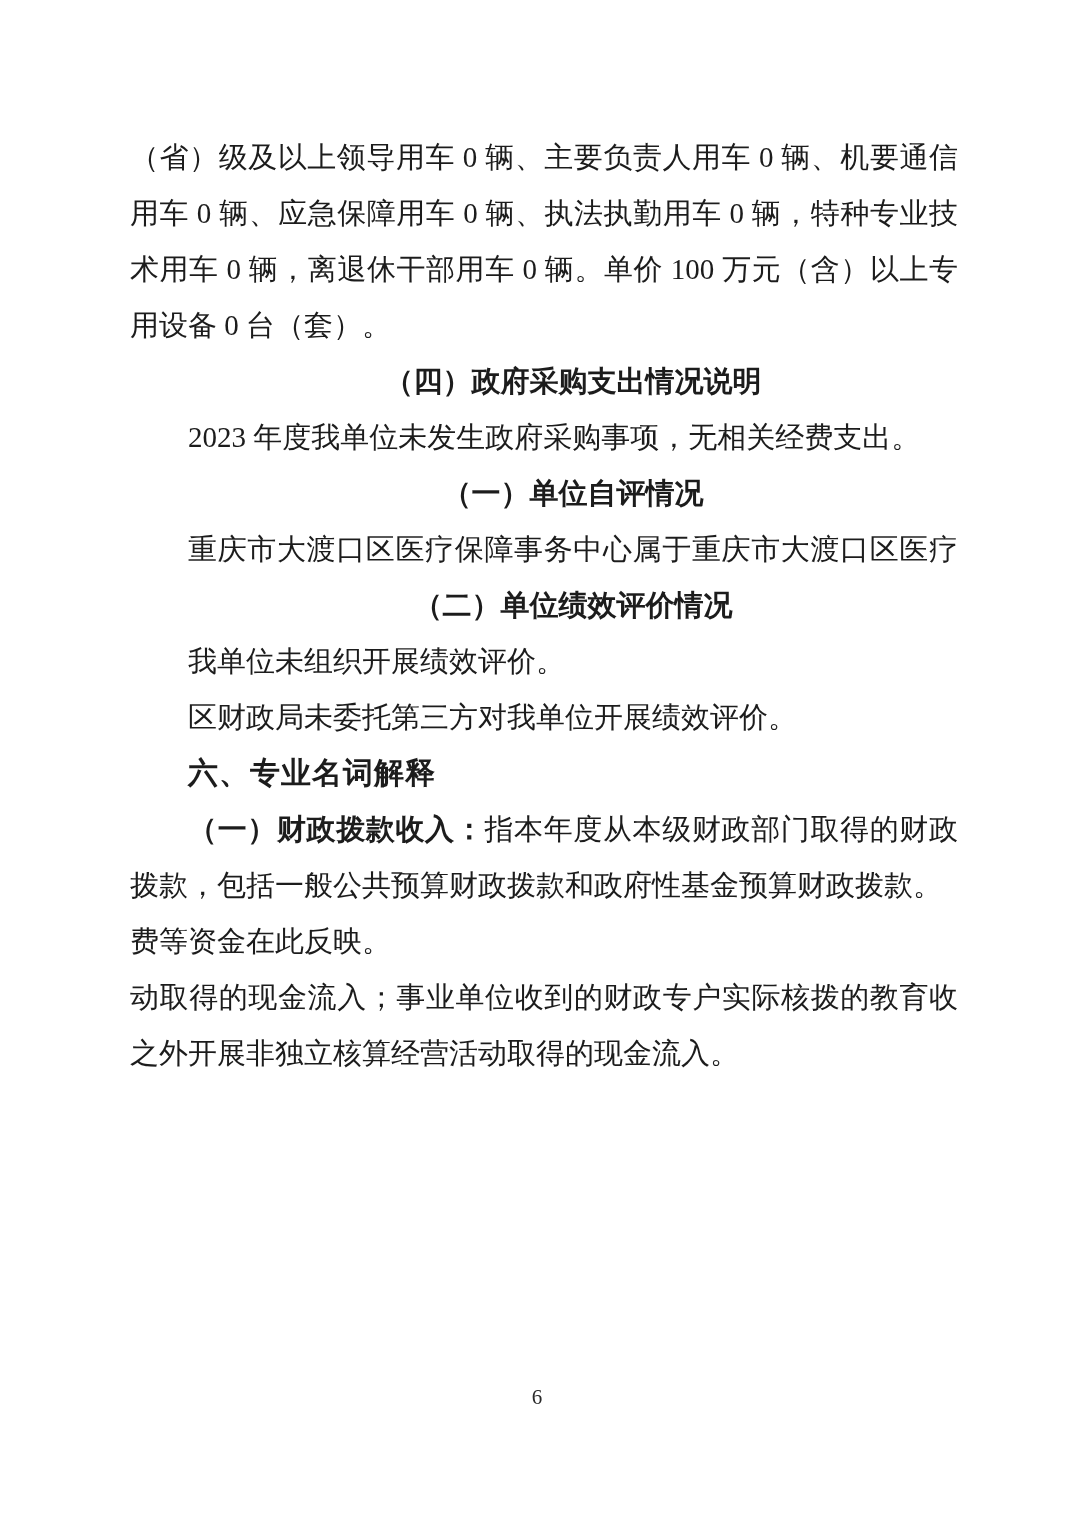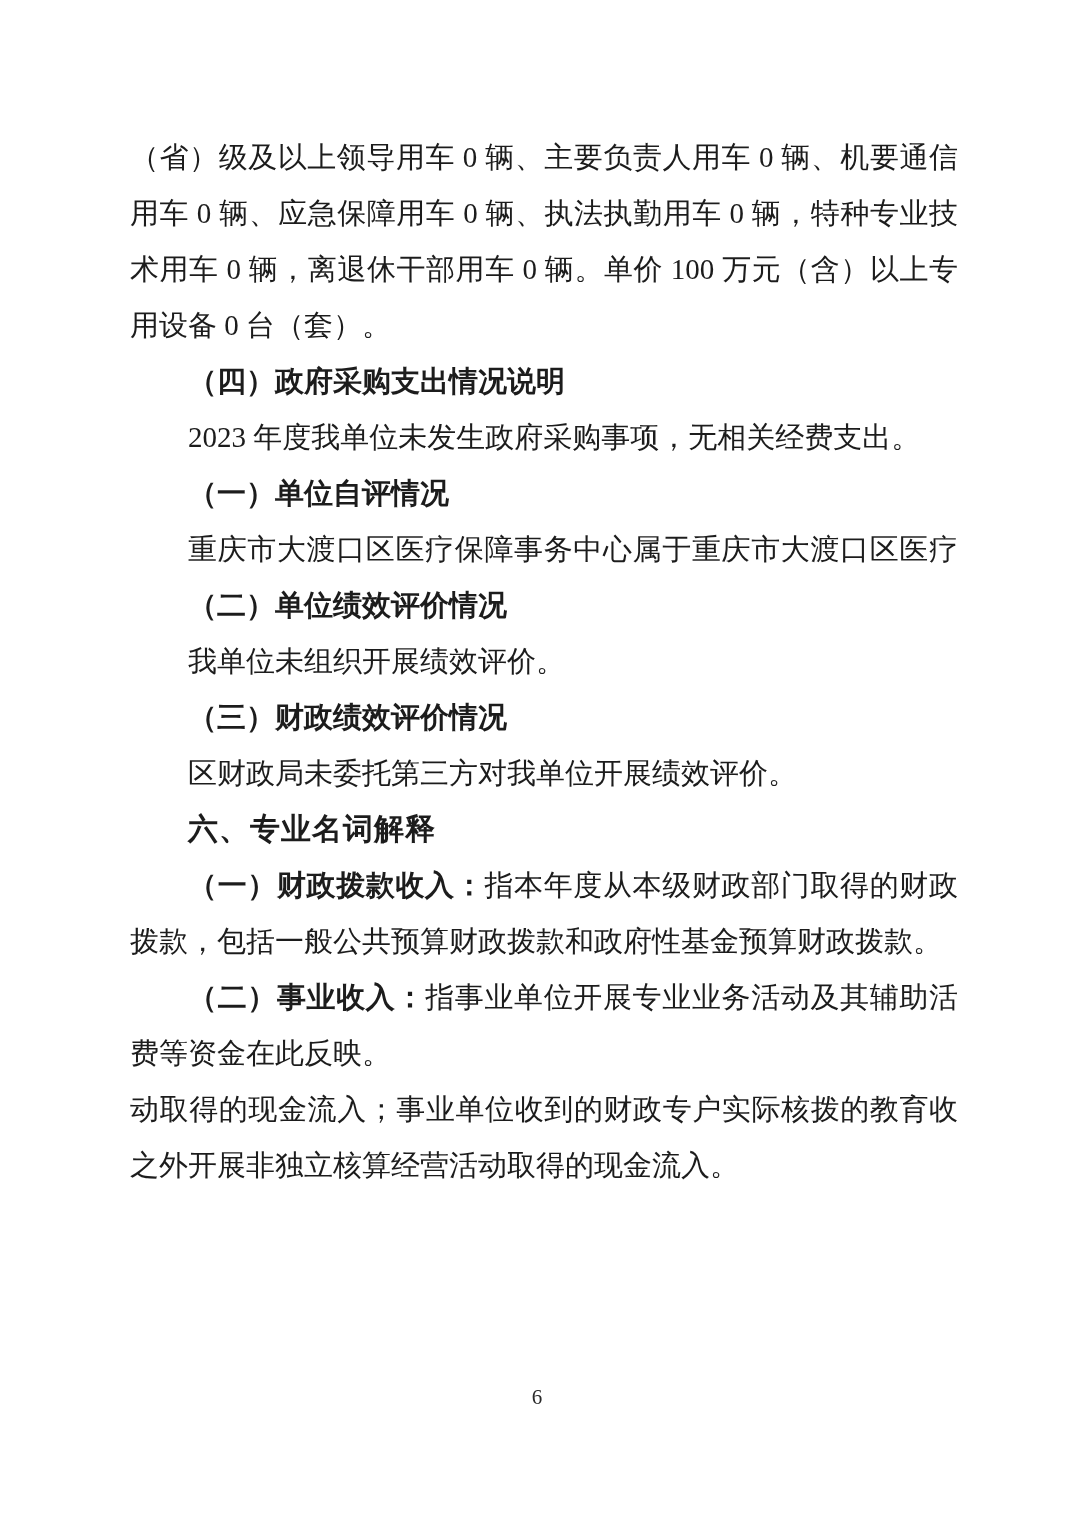--- a/index.html
+++ b/index.html
@@ -31,20 +31,21 @@
     text-align: justify;
     text-align-last: justify;
     text-justify: inter-character;
   }
   
   .ind { padding-left: 58px; }
   
   .kai {
     font-weight: bold;
     font-family: "Liberation Serif", "DejaVu Serif", serif;
+    text-align: center;
   }
   
   .hei {
     font-weight: 600;
     font-size: 30px;
     font-family: "Liberation Sans", "DejaVu Sans", sans-serif;
     letter-spacing: 1px;
   }
   .pagenum {
     position: absolute;
@@ -72,29 +73,27 @@
     <div class="line kai ind">（四）政府采购支出情况说明</div>
     <div class="line ind">2023 年度我单位未发生政府采购事项，无相关经费支出。</div>
 
 
     <div class="line kai ind">（一）单位自评情况</div>
     <div class="line fill ind">重庆市大渡口区医疗保障事务中心属于重庆市大渡口区医疗</div>
 
     <div class="line kai ind">（二）单位绩效评价情况</div>
     <div class="line ind">我单位未组织开展绩效评价。</div>
 
-    <div class="line kai ind">（三）财政绩效评价情况</div>
     <div class="line ind">区财政局未委托第三方对我单位开展绩效评价。</div>
 
     <div class="line hei ind">六、专业名词解释</div>
 
     <div class="line fill ind"><span class="kai">（一）财政拨款收入：</span><span>指本年度从本级财政部门取得的财政</span></div>
     <div class="line">拨款，包括一般公共预算财政拨款和政府性基金预算财政拨款。</div>
 
-    <div class="line fill ind"><span class="kai">（二）事业收入：</span><span>指事业单位开展专业业务活动及其辅助活</span></div>
     <div class="line">费等资金在此反映。</div>
     <div class="line fill">动取得的现金流入；事业单位收到的财政专户实际核拨的教育收</div>
 
     <div class="line">之外开展非独立核算经营活动取得的现金流入。</div>
 
   </div>
 
   <div class="pagenum">6</div>
 </div>
 

